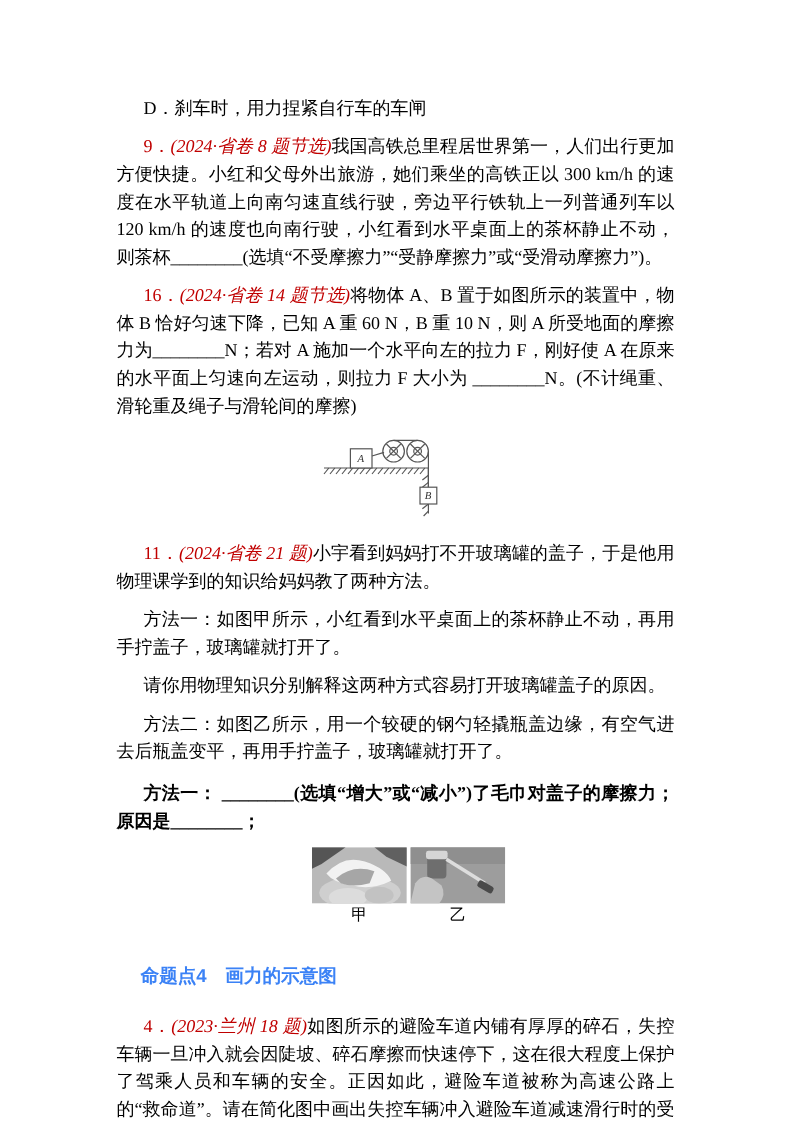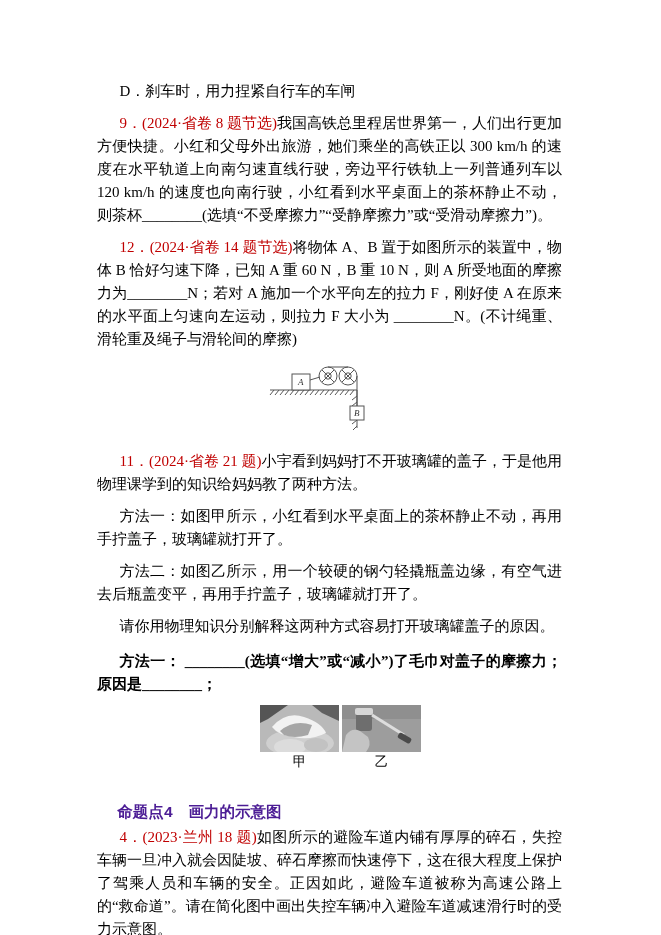--- a/index.html
+++ b/index.html
@@ -17,29 +17,29 @@
   }
   .para{
     margin:0 4px 9px 0;
     font-size:15px;
     line-height:23px;
     text-align:justify;
     text-indent:1.5em;
   }
   .no-just{text-align:left;}
   .red{color:#c00000;}
-  .qtag{}
+  .qtag{font-style:italic;}
   .topic-head{
-    margin:26px 0 2px 0;
+    margin:26px 0 20px 0;
     font-size:15.5px;
     line-height:22px;
     font-weight:bold;
-    color:#4c1d95;
+    color:#3b82f6;
     text-indent:1.3em;
-    font-family:Liberation Mono, monospace;
+    font-family:Liberation Sans, sans-serif;
   }
   .figure-wrap{
     margin:4px 0 14px 0;
     text-align:center;
   }
   .photos{
     display:flex;
     justify-content:center;
     gap:3px;
     margin:6px 0 2px 18px;
@@ -59,21 +59,21 @@
 </style>
 </head>
 <body>
 
 <div class="page">
 
   <p class="para no-just">D．刹车时，用力捏紧自行车的车闸</p>
 
   <p class="para"><span class="red">9．</span><span class="red qtag">(2024·省卷 8 题节选)</span><span>我国高铁总里程居世界第一，人们出行更加方便快捷。小红和父母外出旅游，她们乘坐的高铁正以 300 km/h 的速度在水平轨道上向南匀速直线行驶，旁边平行铁轨上一列普通列车以 120 km/h 的速度也向南行驶，小红看到水平桌面上的茶杯静止不动，则茶杯________(选填“不受摩擦力”“受静摩擦力”或“受滑动摩擦力”)。</span></p>
 
-  <p class="para"><span class="red">12．</span><span class="red qtag">(2024·省卷 14 题节选)</span><span>将物体 A、B 置于如图所示的装置中，物体 B 恰好匀速下降，已知 A 重 60 N，B 重 10 N，则 A 所受地面的摩擦力为________N；若对 A 施加一个水平向左的拉力 F，刚好使 A 在原来的水平面上匀速向左运动，则拉力 F 大小为 ________N。(不计绳重、滑轮重及绳子与滑轮间的摩擦)</span></p>
+  <p class="para"><span class="red">16．</span><span class="red qtag">(2024·省卷 14 题节选)</span><span>将物体 A、B 置于如图所示的装置中，物体 B 恰好匀速下降，已知 A 重 60 N，B 重 10 N，则 A 所受地面的摩擦力为________N；若对 A 施加一个水平向左的拉力 F，刚好使 A 在原来的水平面上匀速向左运动，则拉力 F 大小为 ________N。(不计绳重、滑轮重及绳子与滑轮间的摩擦)</span></p>
 
   <div class="figure-wrap">
     <svg width="140" height="72" viewBox="0 0 140 72">
 
       <line class="ln" x1="8" y1="30" x2="95" y2="30"></line>
 
       <g class="ln" stroke-width="0.8">
         <line x1="12" y1="30" x2="8" y2="35"></line>
           <line x1="17" y1="30" x2="13" y2="35"></line>
         <line x1="22" y1="30" x2="18" y2="35"></line>
@@ -123,23 +123,23 @@
 
       <rect class="blk" x="88" y="46" width="14" height="14"></rect>
       <text class="lbl" x="92" y="56">B</text>
     </svg>
   </div>
 
   <p class="para"><span class="red">11．</span><span class="red qtag">(2024·省卷 21 题)</span><span>小宇看到妈妈打不开玻璃罐的盖子，于是他用物理课学到的知识给妈妈教了两种方法。</span></p>
 
   <p class="para">方法一：如图甲所示，小红看到水平桌面上的茶杯静止不动，再用手拧盖子，玻璃罐就打开了。</p>
 
+  <p class="para">请你用物理知识分别解释这两种方式容易打开玻璃罐盖子的原因。</p>
+
   <p class="para">方法二：如图乙所示，用一个较硬的钢勺轻撬瓶盖边缘，有空气进去后瓶盖变平，再用手拧盖子，玻璃罐就打开了。</p>
-
-  <p class="para">请你用物理知识分别解释这两种方式容易打开玻璃罐盖子的原因。</p>
 
   <p class="para blank-line">方法一： ________(选填“增大”或“减小”)了毛巾对盖子的摩擦力；原因是________；</p>
 
 
   <div class="photos">
     <div class="photo">
       <svg width="79" height="47" viewBox="0 0 79 47">
         <rect x="0" y="0" width="79" height="47" fill="#b9b9b9"></rect>
         <path d="M0,0 L28,0 L8,14 L0,18 Z" fill="#555555"></path>
         <path d="M52,0 L79,0 L79,16 L62,8 Z" fill="#606060"></path>

